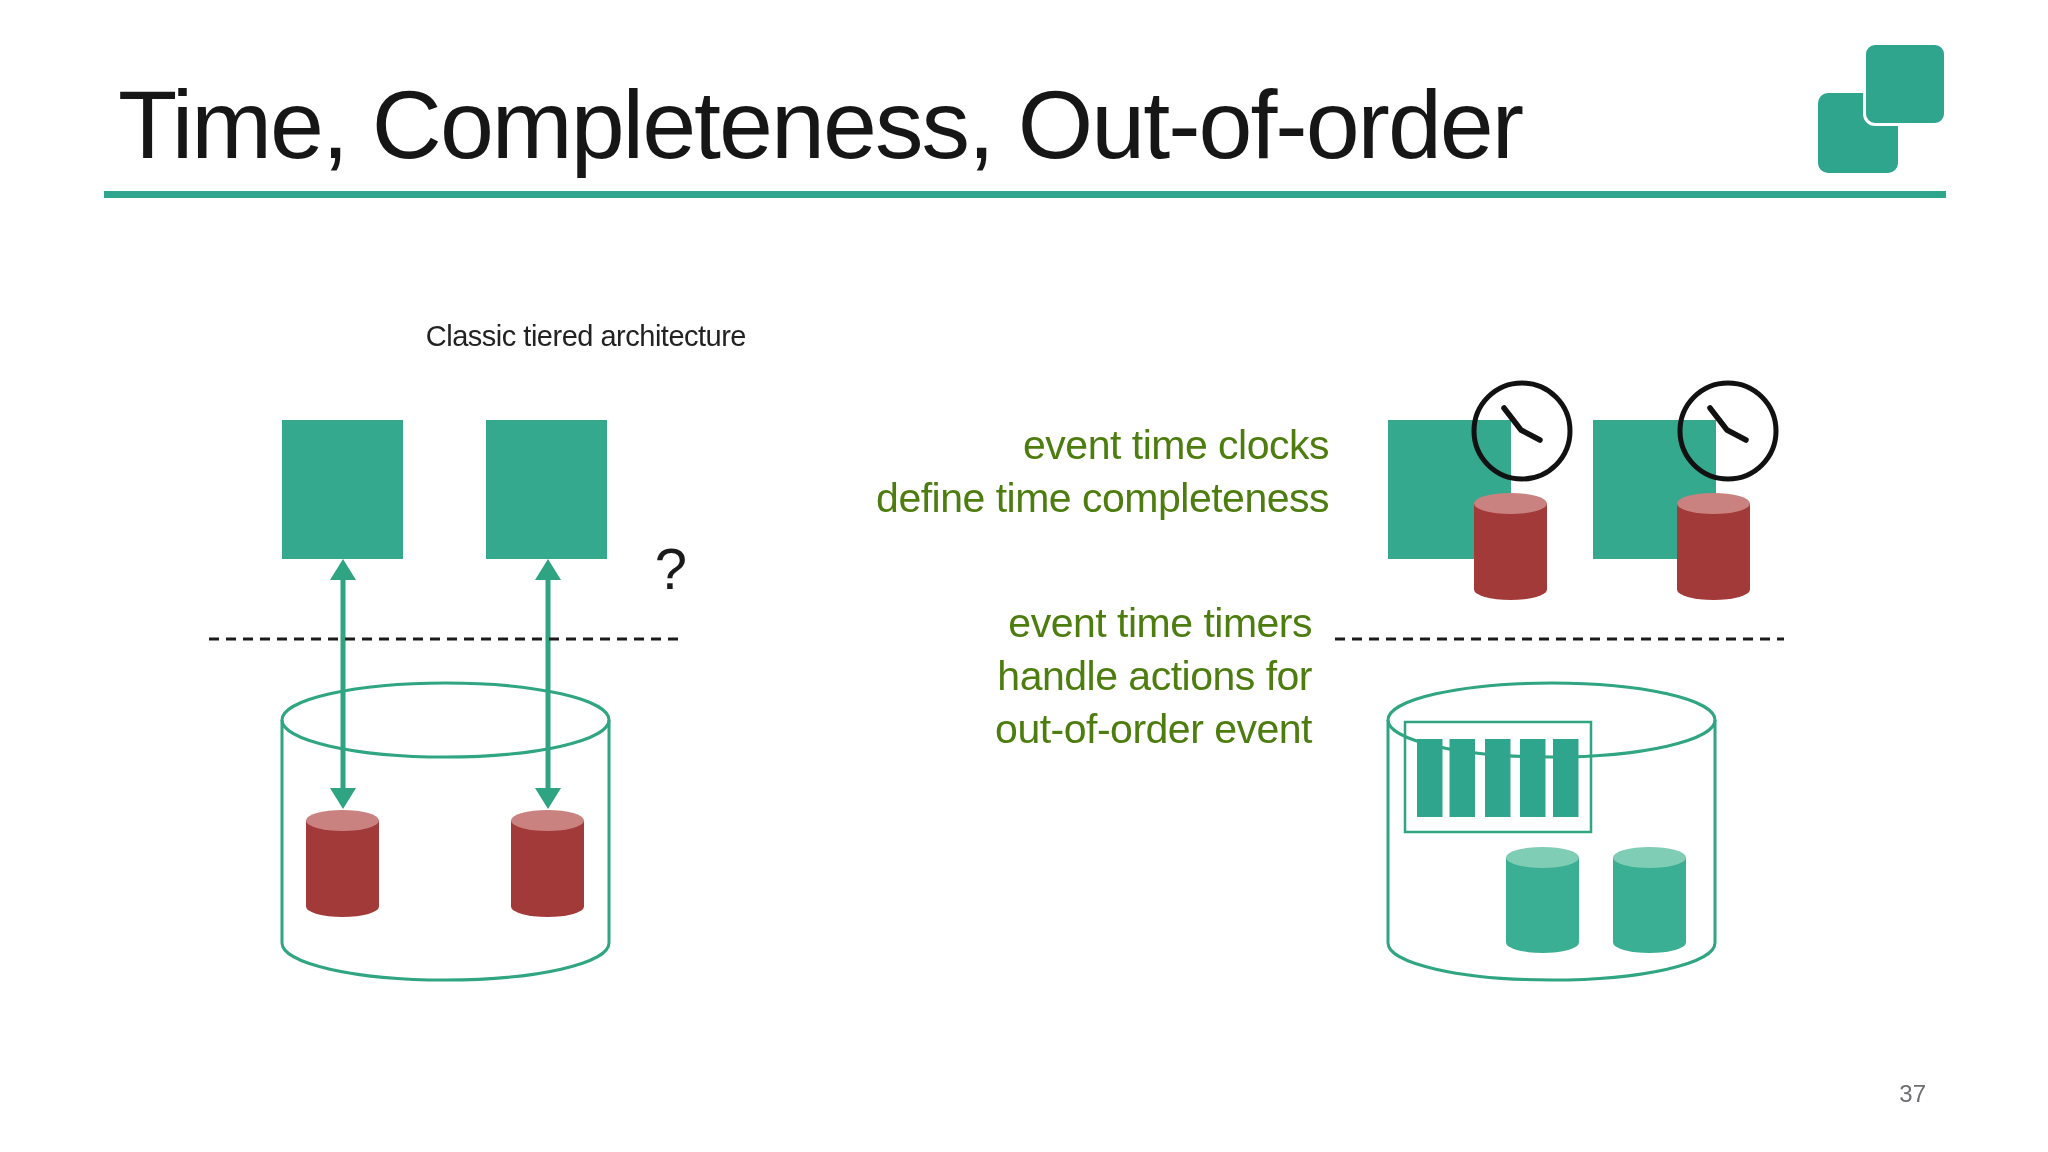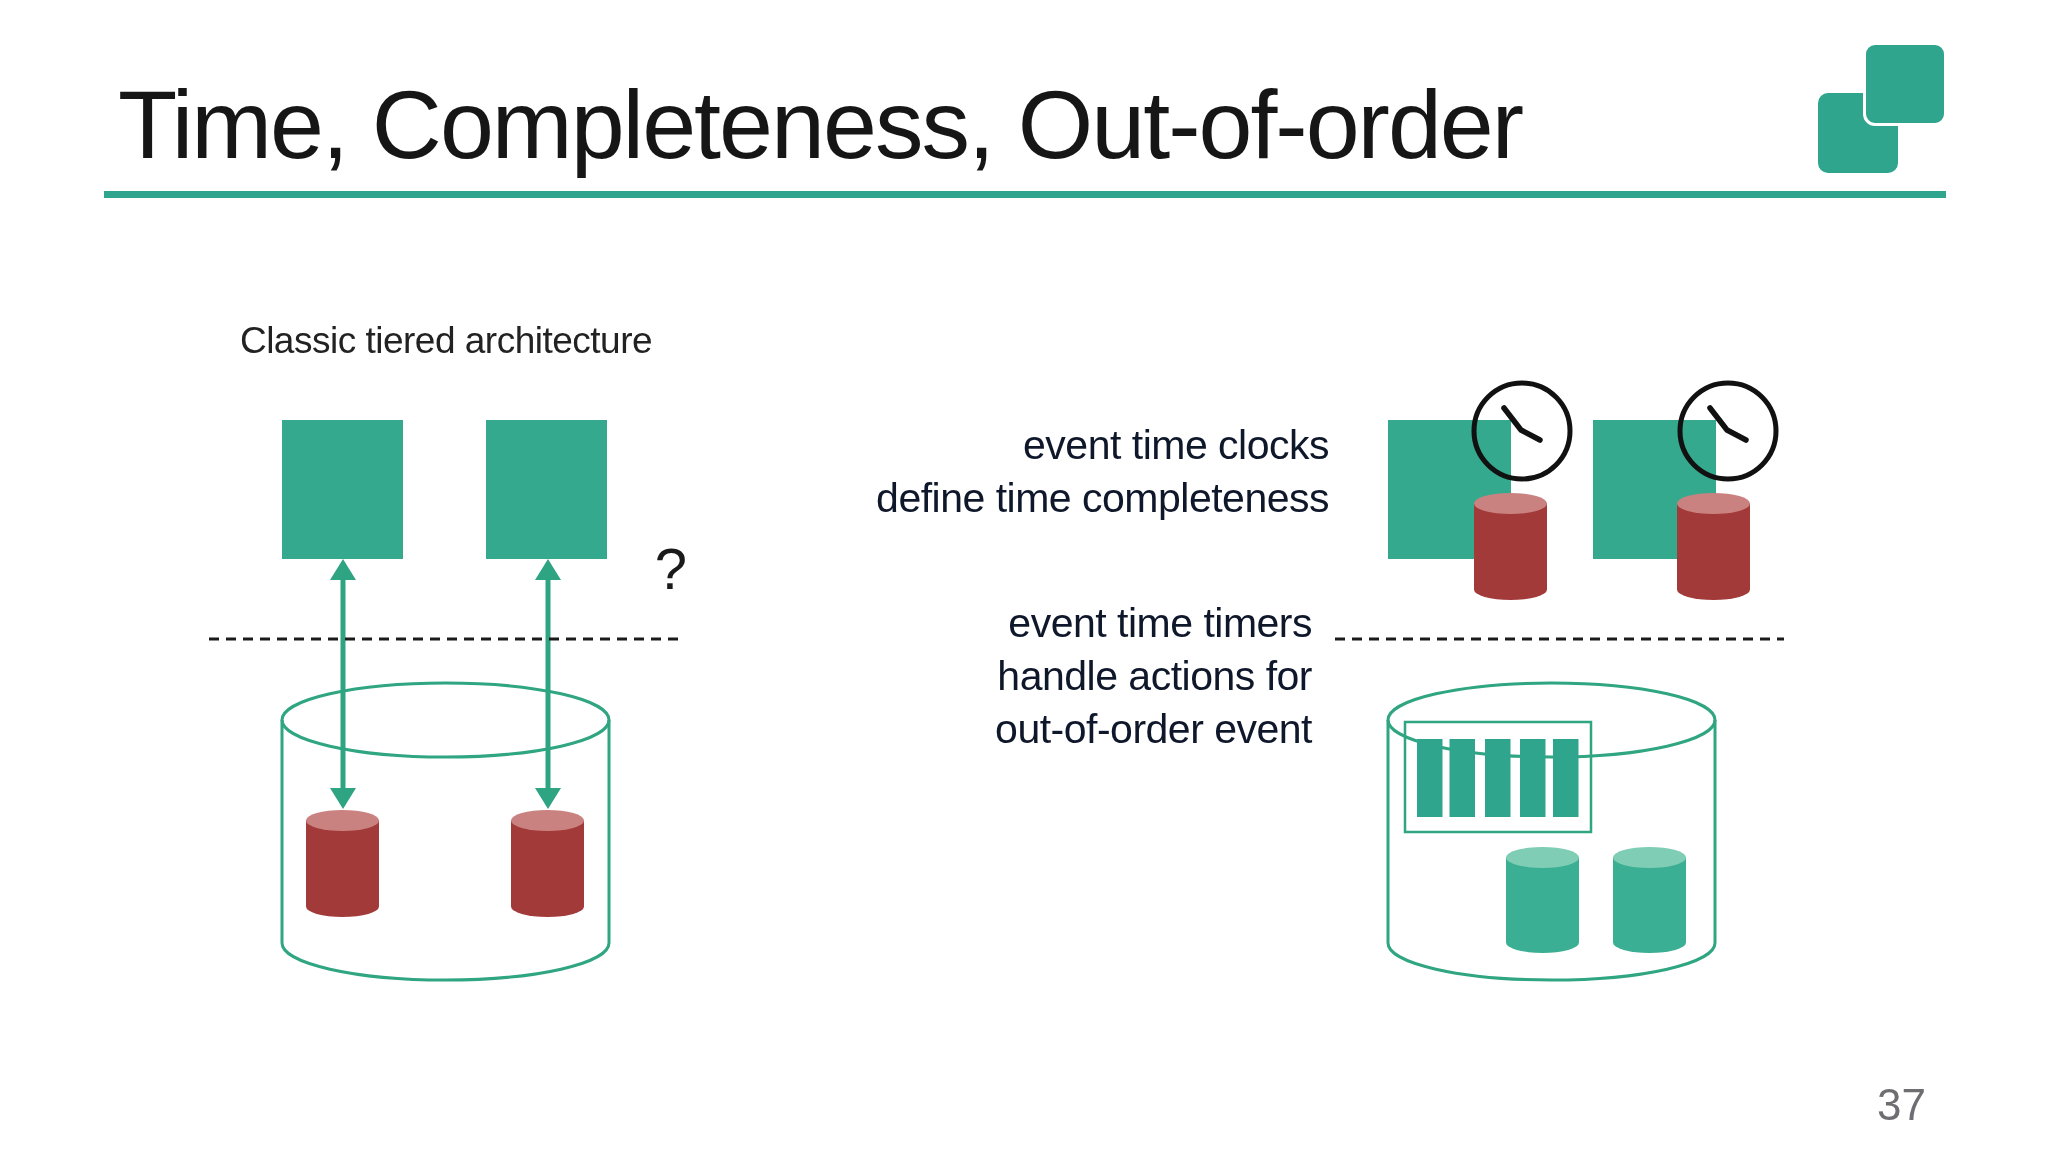--- a/index.html
+++ b/index.html
@@ -52,37 +52,37 @@
     height: 84px;
     border-radius: 12px;
     background: #2EA58C;
     border: 3px solid #ffffff;
     box-sizing: border-box;
   }
 
   .diagram-heading {
     top: 320px;
     width: 600px;
-    text-align: center;
-    font-size: 37px;
+    text-align: right;
+    font-size: 29px;
     font-weight: 300;
     letter-spacing: -0.5px;
     color: #222222;
     white-space: nowrap;
   }
   .heading-left  { left: 146px; }
   .heading-right { left: 1246px; }
 
   .note {
     width: 520px;
     text-align: right;
     font-size: 41px;
     font-weight: 300;
     letter-spacing: -0.5px;
-    color: #0f172a;
+    color: #4d7c0f;
     line-height: 53px;
     white-space: nowrap;
   }
   .note-clocks { left: 809px; top: 419px; }
   .note-timers { left: 792px; top: 552px; margin-top: 45px; }
 
   .question-mark {
     left: 640px;
     top: 540px;
     width: 62px;
@@ -91,21 +91,21 @@
     font-weight: 300;
     color: #1a1a1a;
     line-height: 1;
   }
 
   .page-number {
     left: 1856px;
     top: 1080px;
     width: 70px;
     text-align: right;
-    font-size: 44px;
+    font-size: 24px;
     color: #6E6E72;
   }
 
   svg.diagram-layer {
     position: absolute;
     left: 0;
     top: 0;
     width: 2048px;
     height: 1152px;
   }

